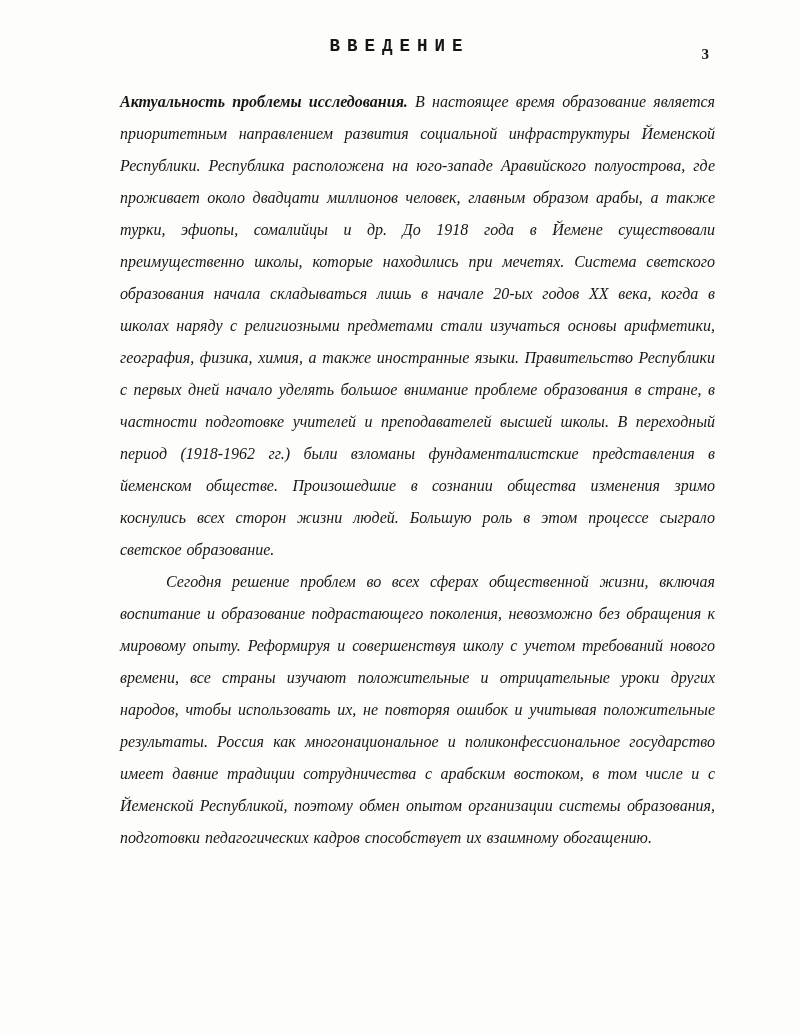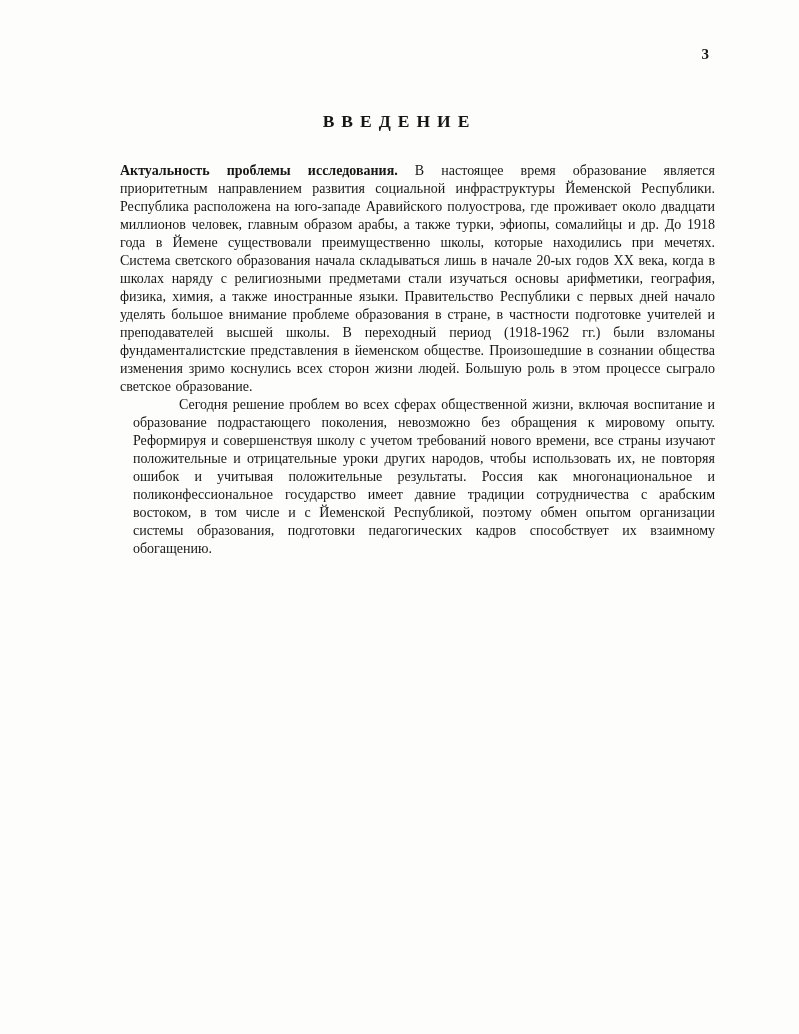--- a/index.html
+++ b/index.html
@@ -20,40 +20,41 @@
   }
   .page-number {
     position: absolute;
     top: 46px;
     right: 90px;
     font-size: 15px;
     font-weight: bold;
   }
   .title {
     margin: 0;
-    padding-top: 111px;
+    padding-top: 36px;
     text-align: center;
     font-size: 17.5px;
     font-weight: bold;
     letter-spacing: 7px;
+    font-family: Liberation Mono, monospace;
   }
   .body-text {
     margin: 30px 84px 0 120px;
-    font-size: 14px;
-    line-height: 18px;
+    font-size: 16px;
+    line-height: 32px;
     text-align: justify;
+    font-style: italic;
   }
   .para {
     margin: 0;
     text-indent: 0;
     word-spacing: 1px;
   }
   .para.indented {
     text-indent: 46px;
-    margin-left: 13px;
   }
   .para .lead {
     font-weight: bold;
   }
 </style>
 </head>
 <body>
 
 <div class="page">
 

